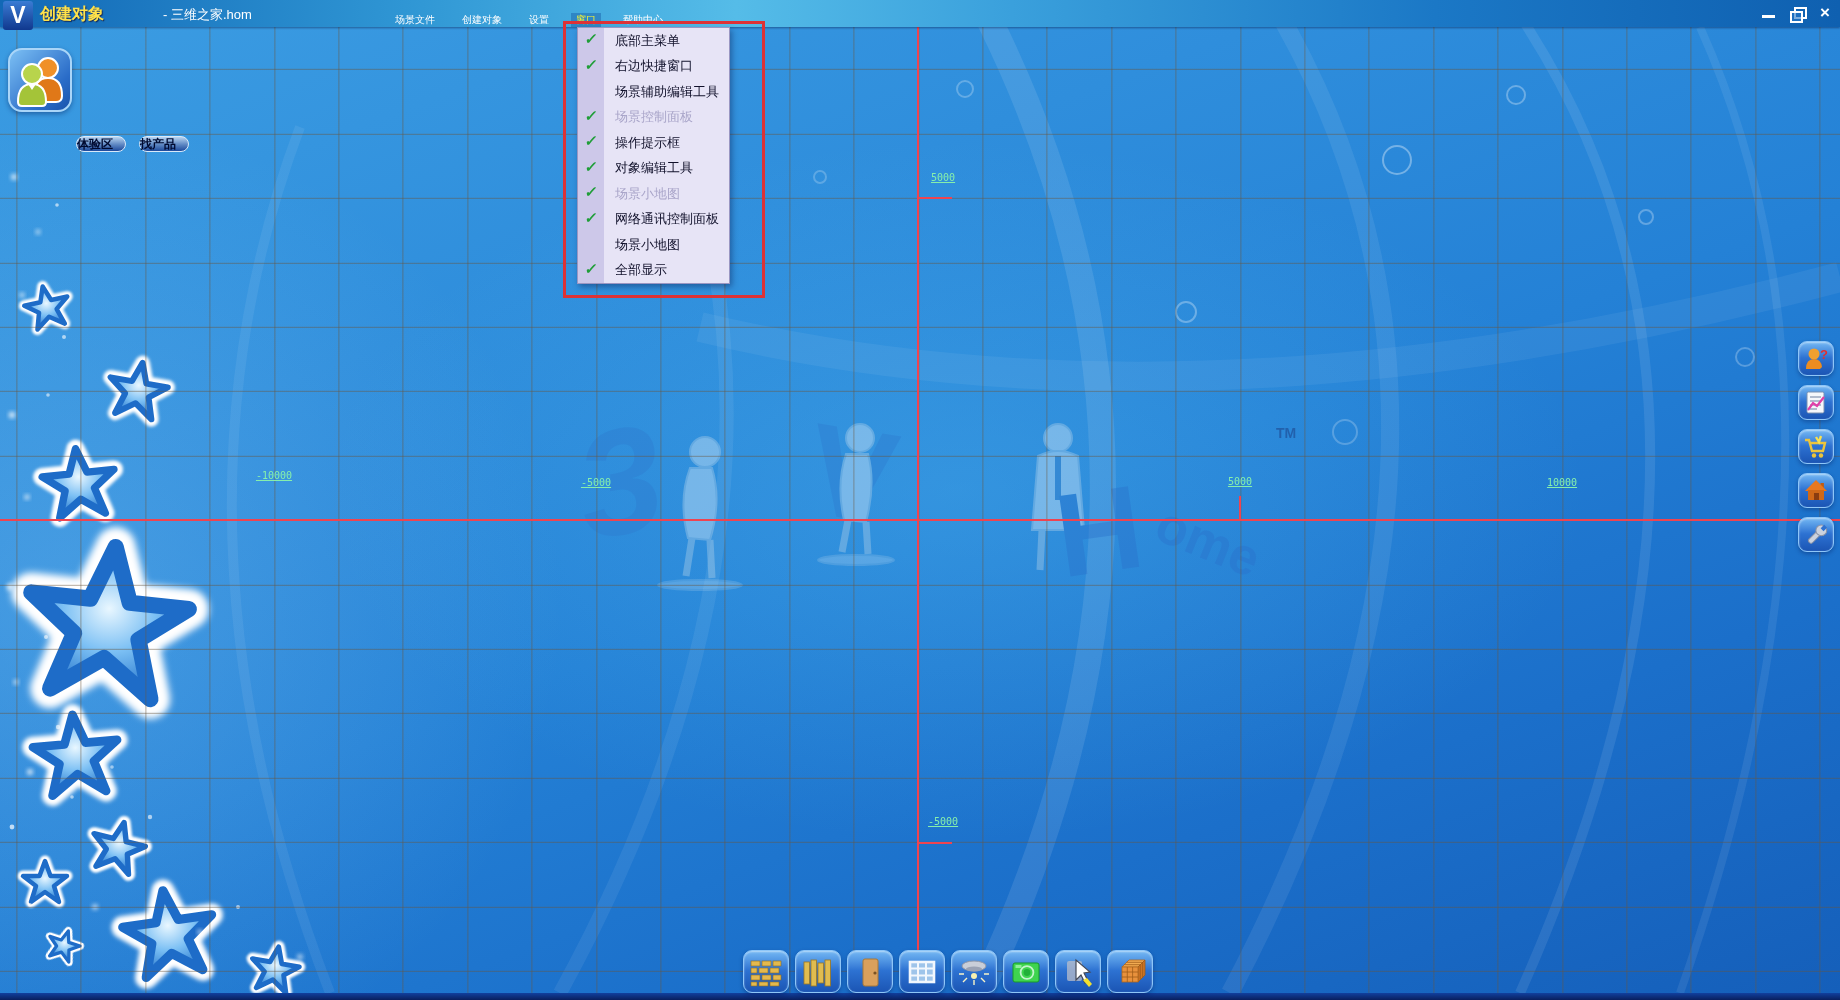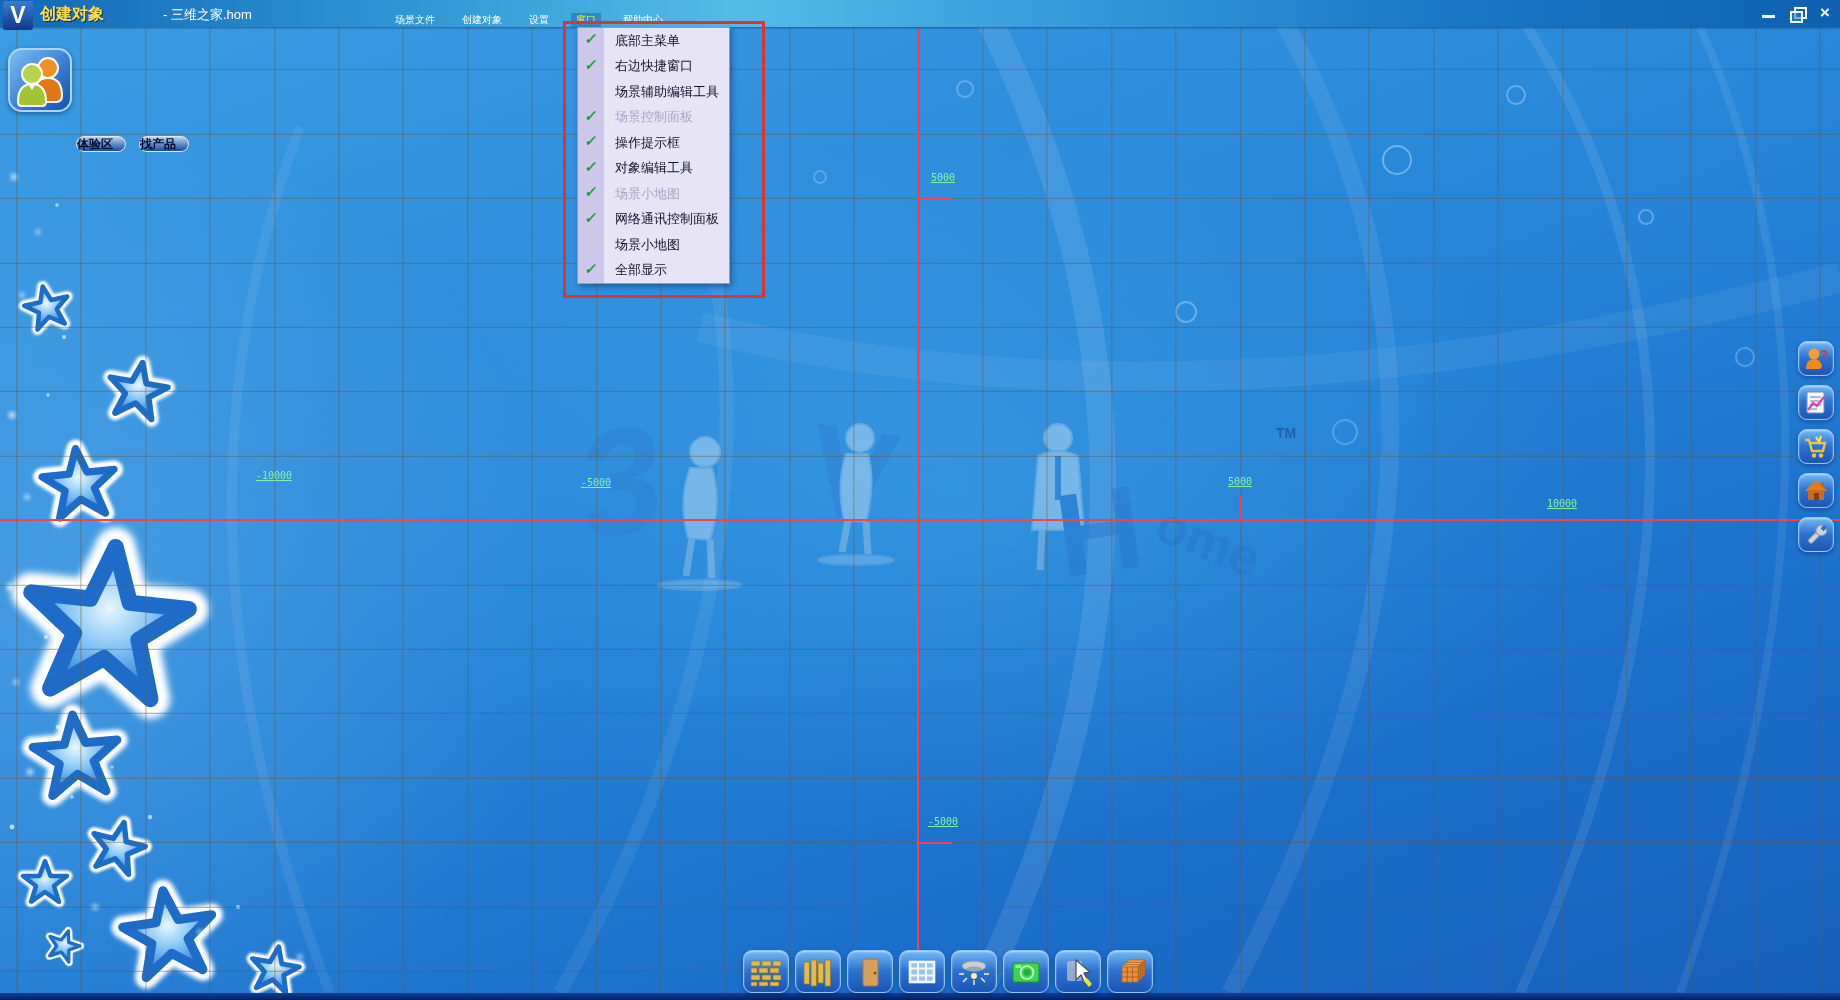--- a/index.html
+++ b/index.html
@@ -210,21 +210,21 @@
   <div id="gridlayer"></div>
   <div class="axis" style="left:917px;top:27px;width:2px;height:966px;"></div>
   <div class="axis" style="left:0;top:519px;width:1840px;height:2px;"></div>
   <div class="axis" style="left:1239px;top:496px;width:2px;height:23px;"></div>
   <div class="axis" style="left:919px;top:197px;width:33px;height:2px;"></div>
   <div class="axis" style="left:919px;top:842px;width:33px;height:2px;"></div>
 
   <span class="axis-label" style="left:274px;top:470px;">-10000</span>
   <span class="axis-label" style="left:596px;top:477px;">-5000</span>
   <span class="axis-label" style="left:1240px;top:476px;">5000</span>
-  <span class="axis-label" style="left:1562px;top:498px;text-align:center;">10000</span>
+  <span class="axis-label" style="left:1562px;top:477px;text-align:center;">10000</span>
   <span class="axis-label yl" style="left:931px;top:172px;">5000</span>
   <span class="axis-label yl" style="left:928px;top:816px;">-5000</span>
 
   <div id="titlebar">
     <div id="applogo">V</div>
     <span id="apptitle">创建对象</span>
     <span id="docname">- 三维之家.hom</span>
     <div id="menubar">
       <span class="mb-item">场景文件</span>
       <span class="mb-item">创建对象</span>

